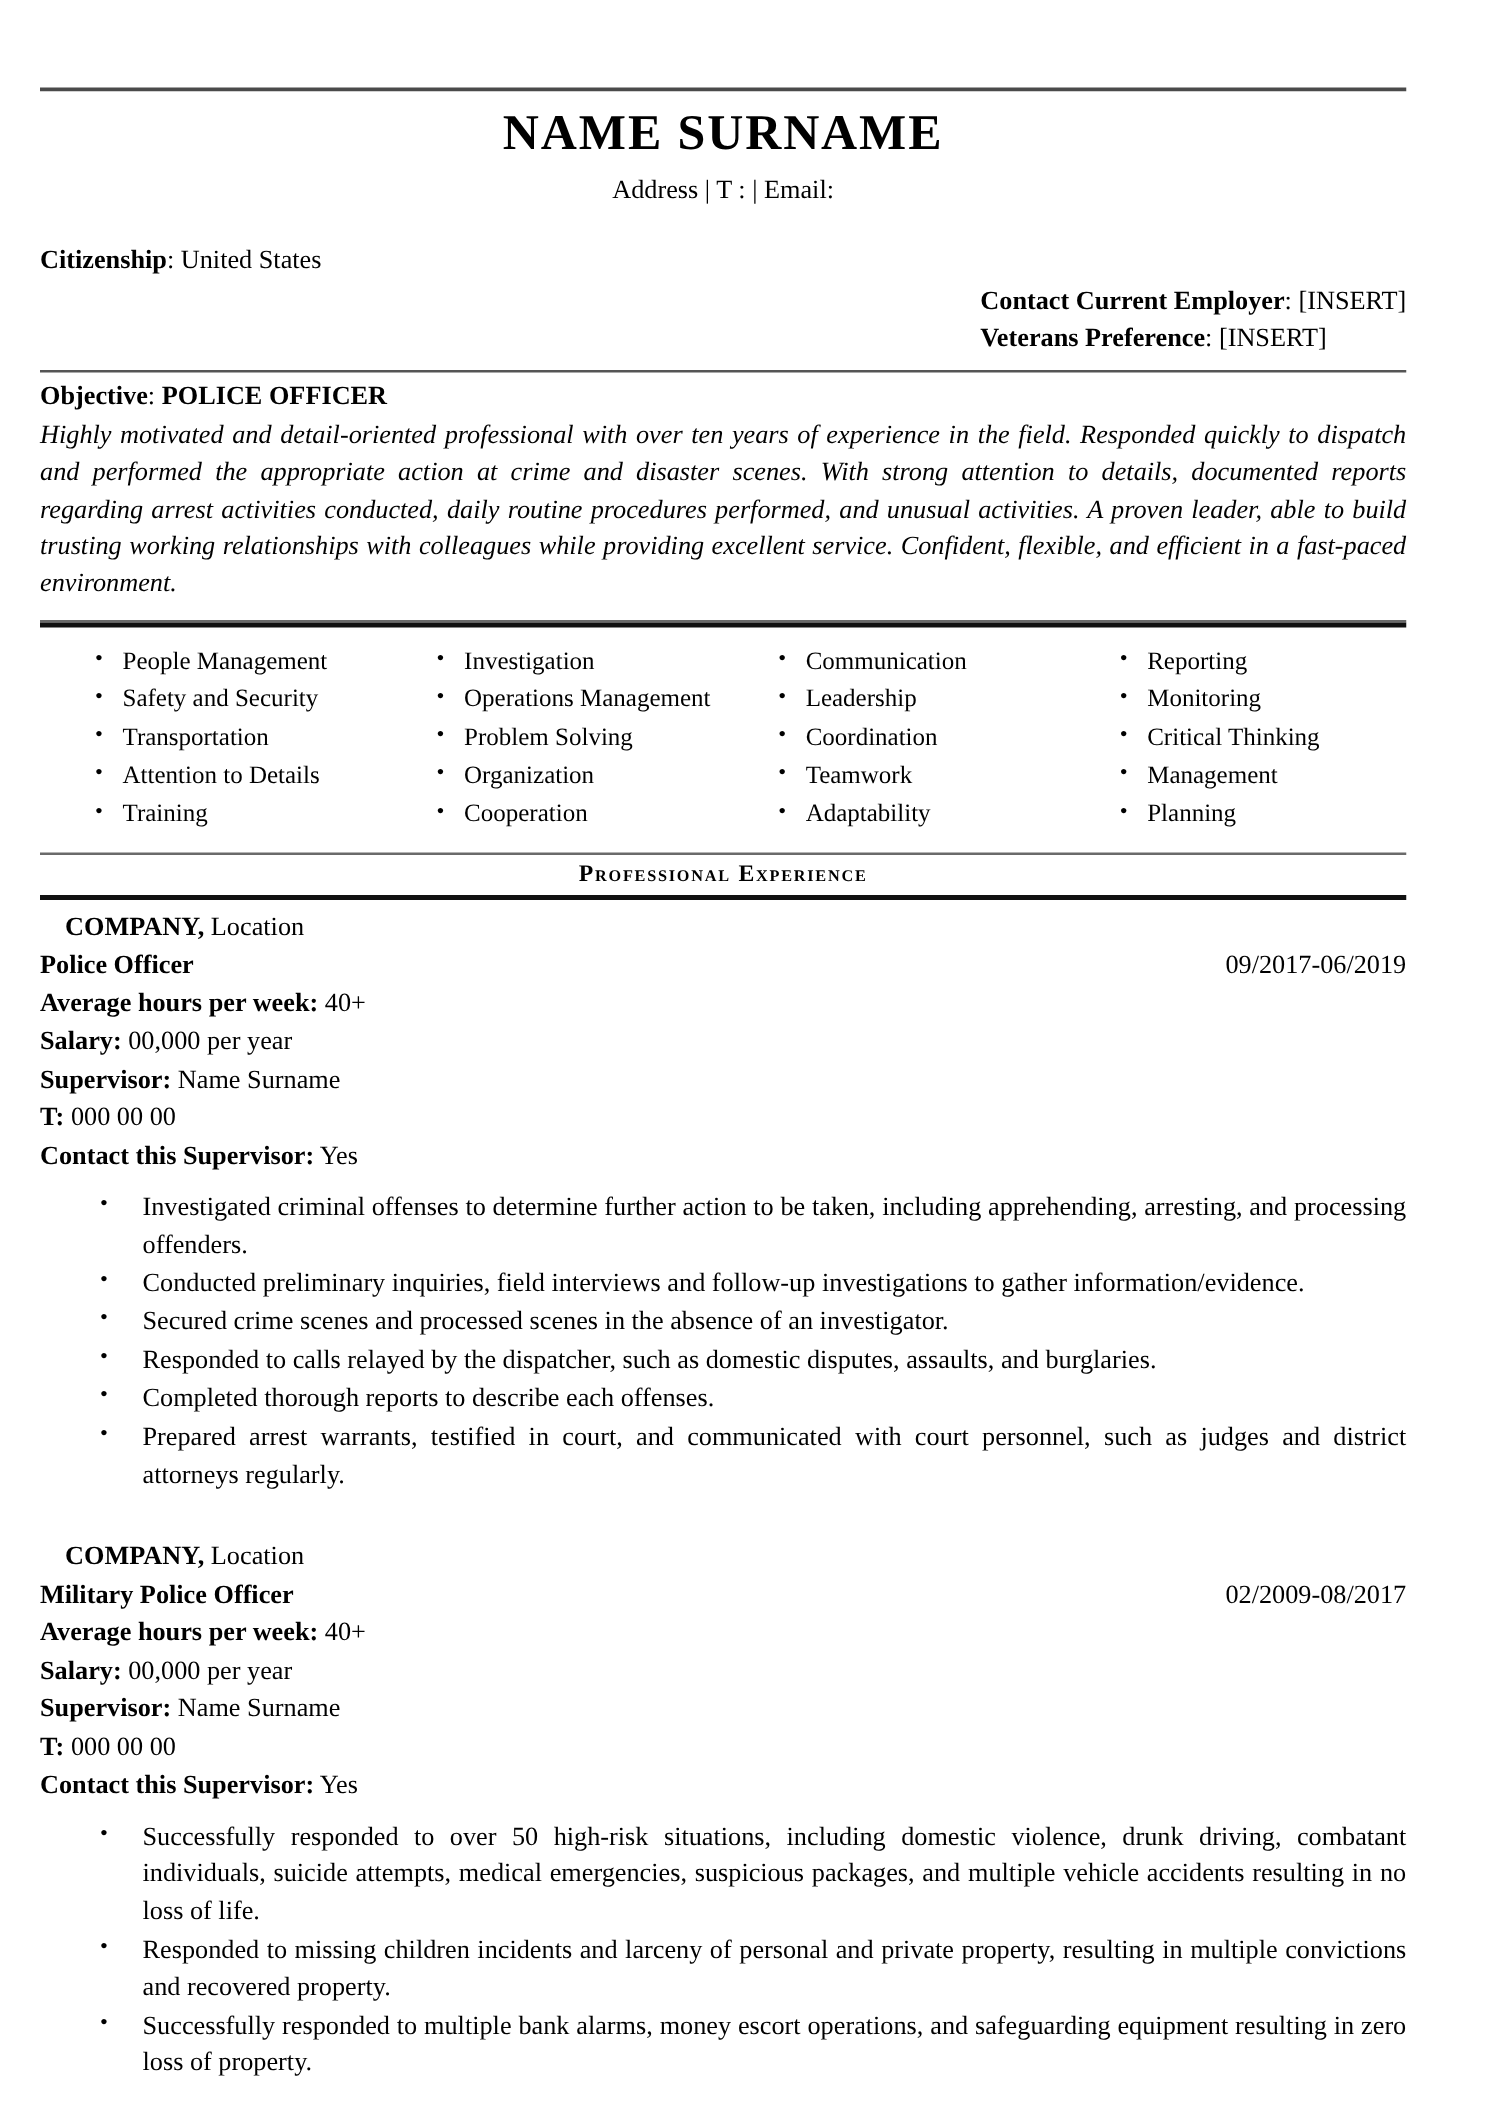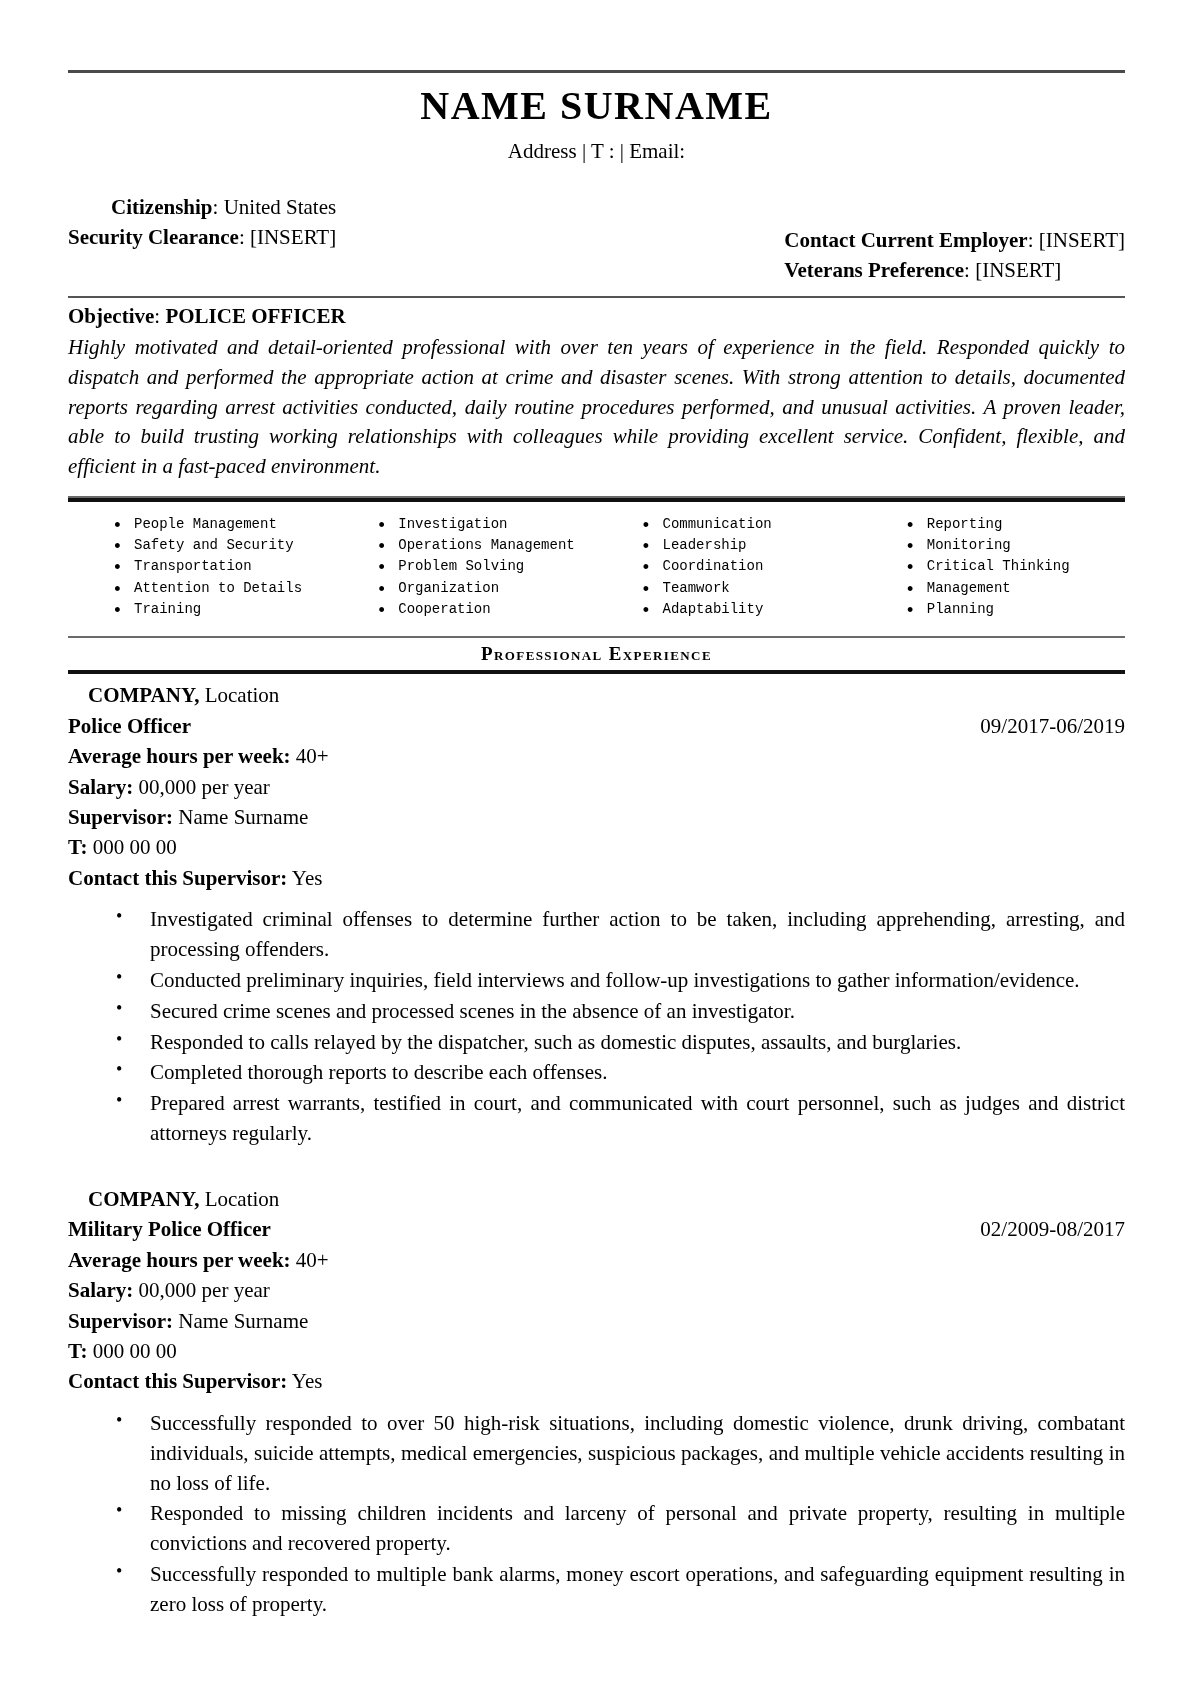--- a/index.html
+++ b/index.html
@@ -12,21 +12,21 @@
     height: 1684px;
     font-family: "Liberation Serif", "DejaVu Serif", serif;
     color: #000000;
     -webkit-font-smoothing: antialiased;
   }
   .page {
     position: relative;
     width: 1191px;
     height: 1684px;
     box-sizing: border-box;
-    padding: 70px 66px 0 68px;
+    padding: 70px 66px 0 32px;
   }
 
   
   .rule-top {
     border: 0;
     border-top: 3px solid #4a4a4a;
     margin: 0 0 10px 0;
   }
   .rule-thin {
     border: 0;
@@ -97,25 +97,24 @@
     grid-template-columns: 1fr 1fr 1fr 1fr;
     column-gap: 0px;
     padding: 6px 0 2px 0;
   }
   .skills-col {
     margin: 0;
     padding-left: 44px;
     list-style: none;
   }
   .skills-col li {
-    font-size: 14px;
+    font-size: 20px;
     line-height: 1.52;
     position: relative;
     padding-left: 22px;
-    font-family: Liberation Mono, monospace;
   }
   .skills-col li::before {
     content: "\2022";
     position: absolute;
     left: 0;
     top: -1px;
     font-size: 18px;
   }
 
   
@@ -170,23 +169,20 @@
   <hr class="rule-top">
 
   <div class="name">NAME SURNAME</div>
 
   <div class="contact-line">Address | T : | Email:</div>
 
   <div class="info-grid">
     <div class="info-col-left">
       <div class="info-row">
         <span class="lbl">Citizenship</span><span>: </span><span>United States</span>
-      </div>
-      <div class="info-row">
-        <span class="lbl">Security Clearance</span><span>: </span><span>[INSERT]</span>
       </div>
     </div>
     <div class="info-col-right">
       <div class="info-row">
         <span class="lbl">Contact Current Employer</span><span>:  </span><span>[INSERT]</span>
       </div>
       <div class="info-row">
         <span class="lbl">Veterans Preference</span><span>: </span><span>[INSERT]</span>
       </div>
     </div>

